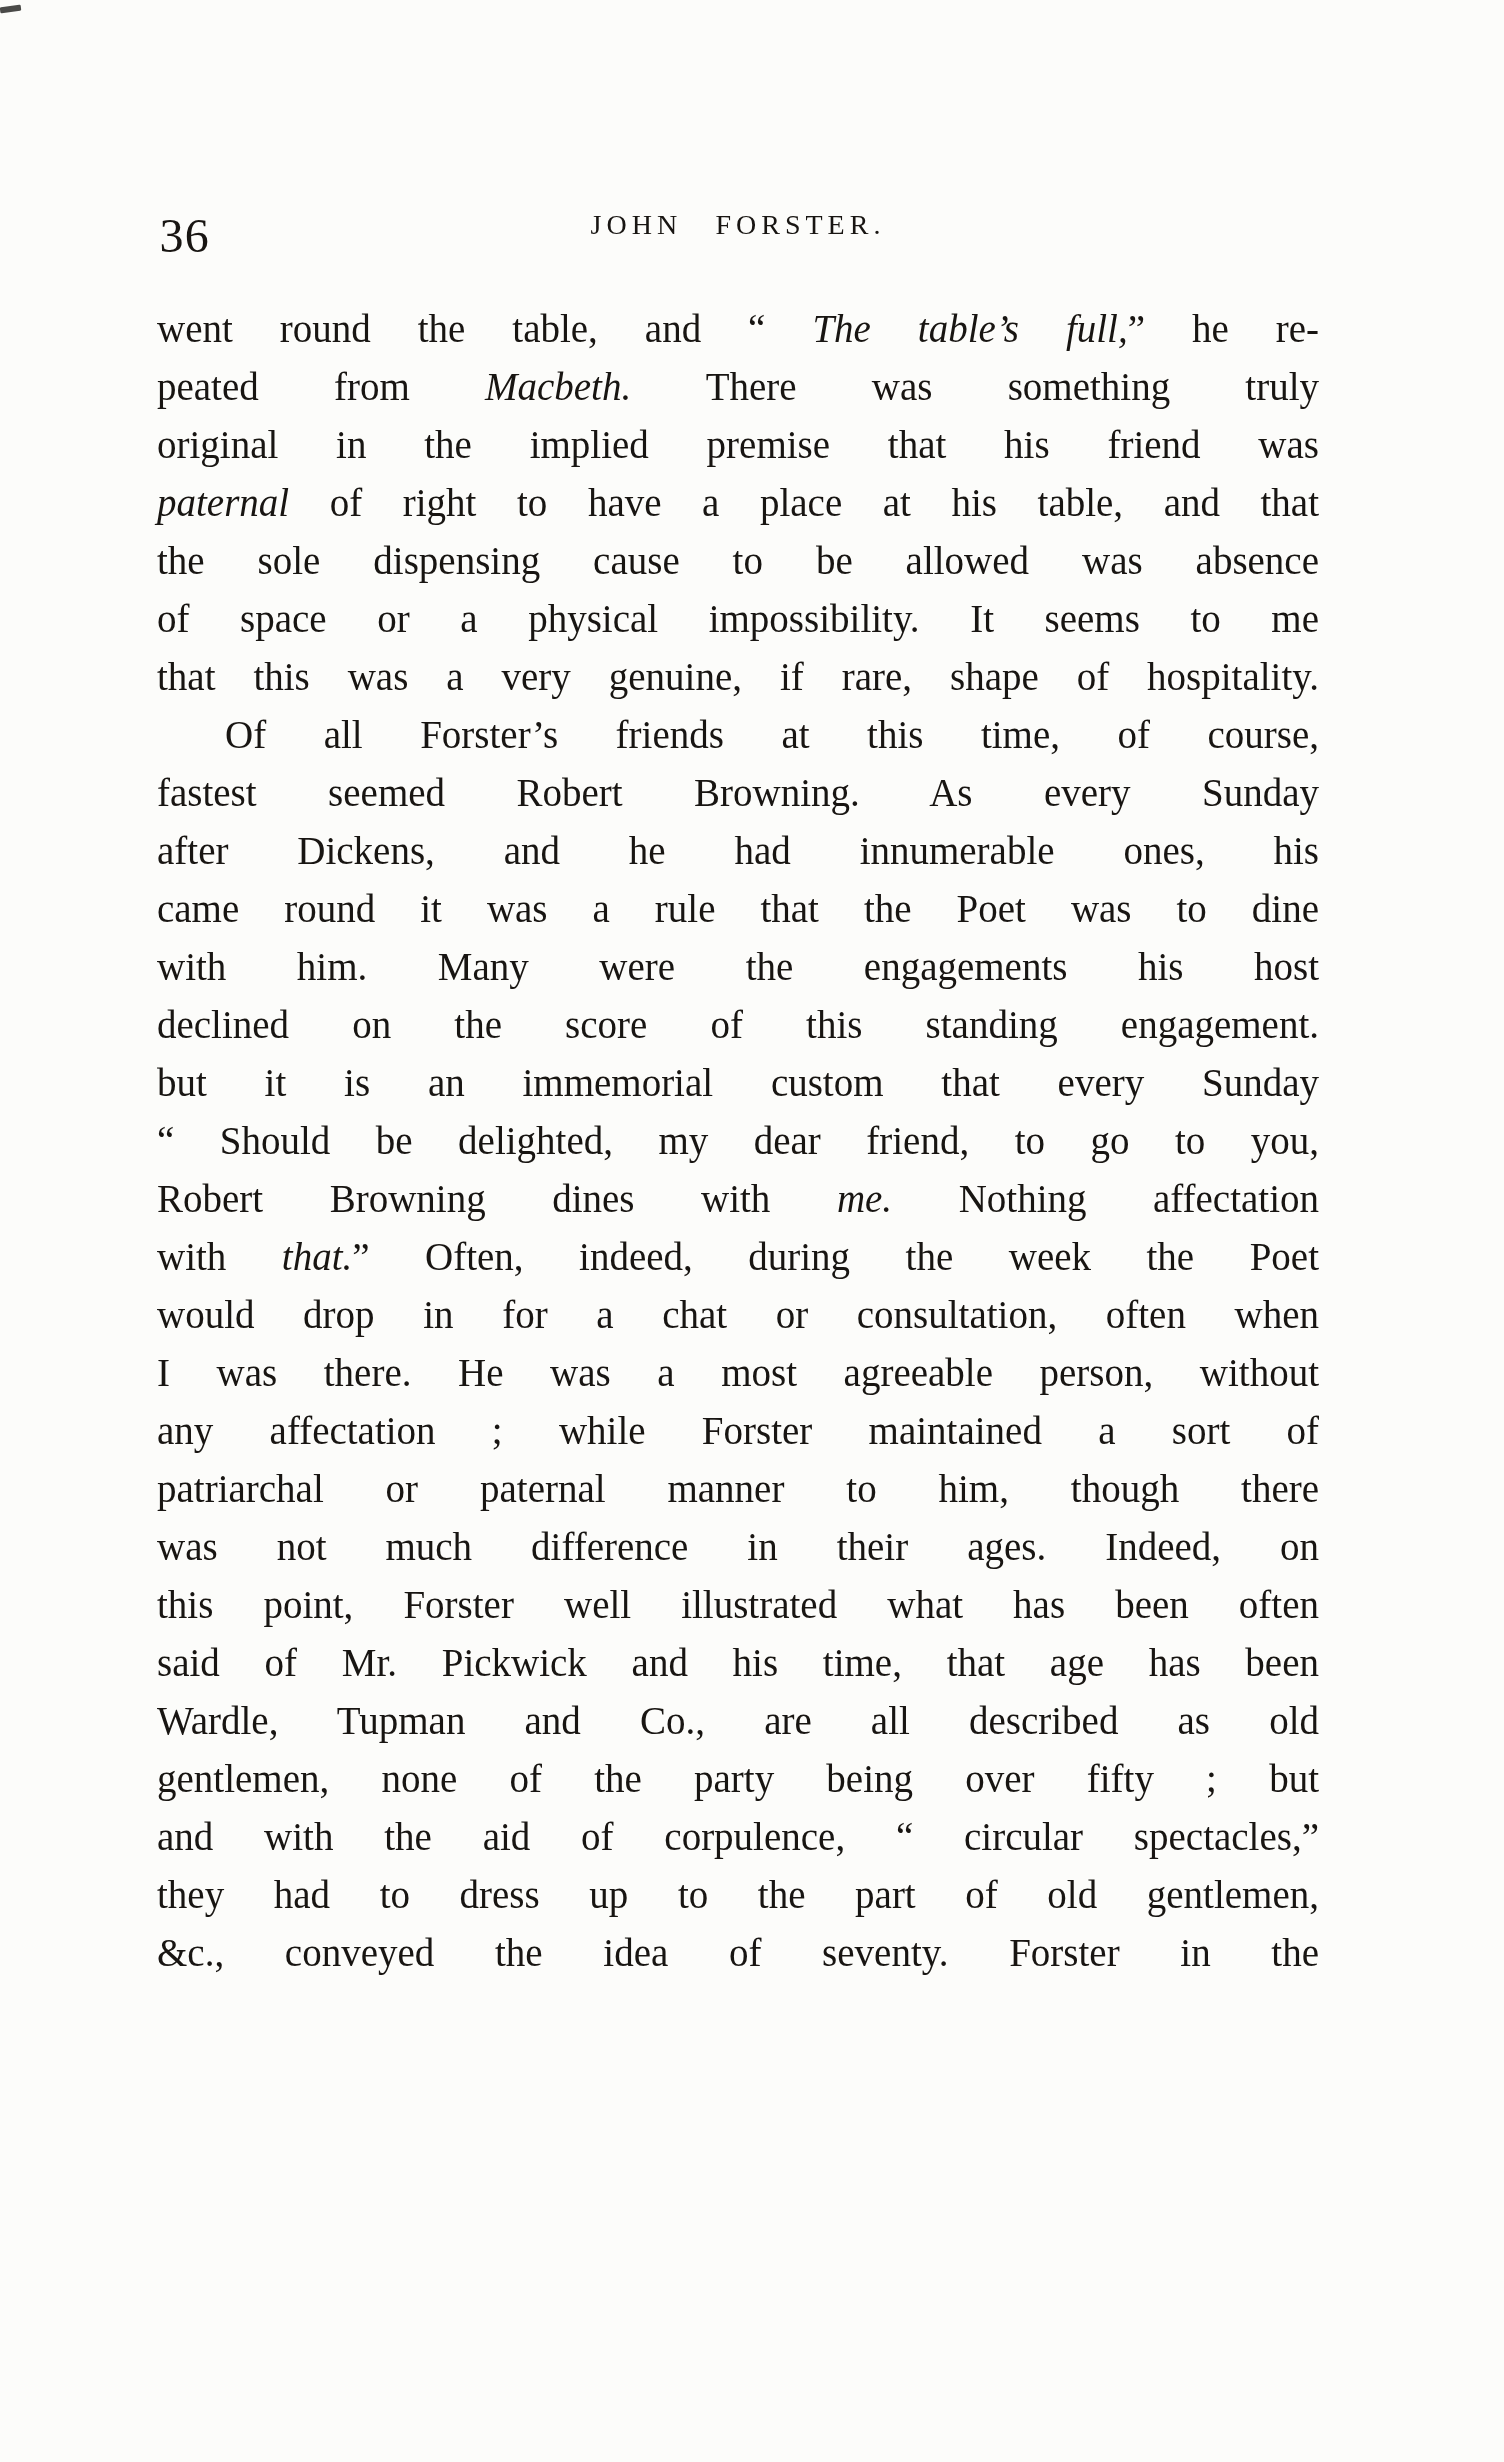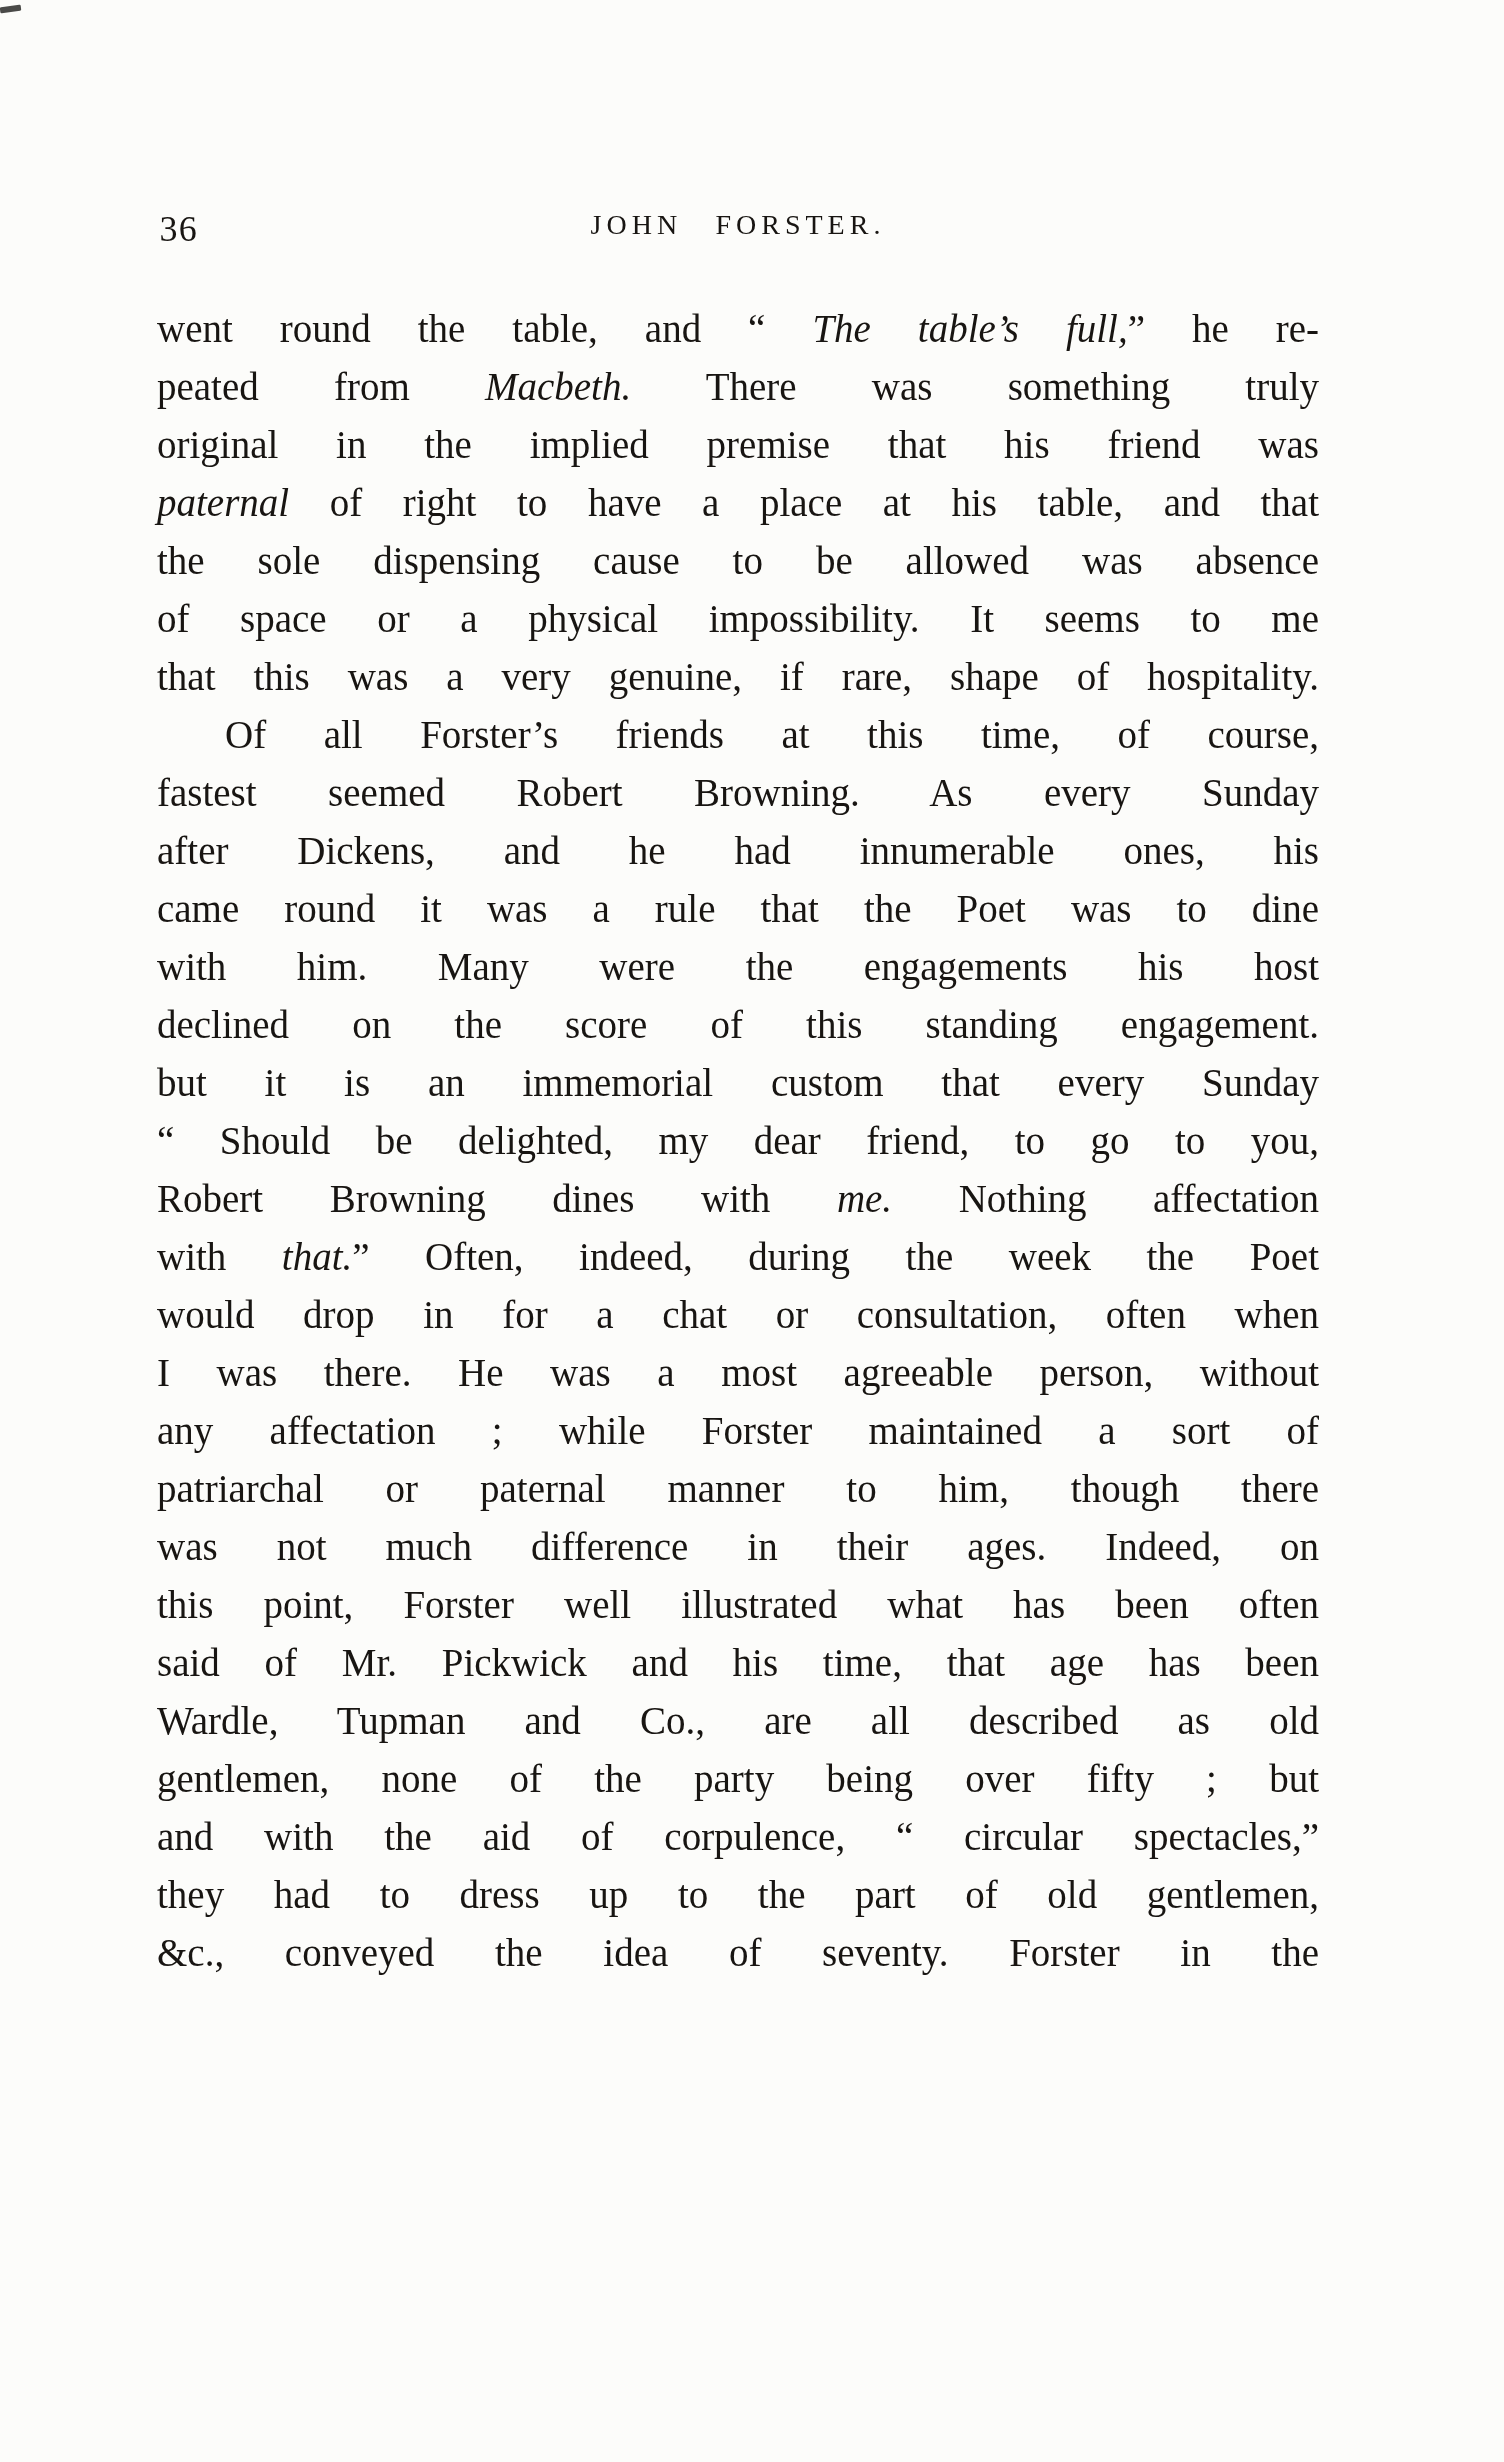--- a/index.html
+++ b/index.html
@@ -31,21 +31,21 @@
     position: absolute;
     top: 208px;
     left: 157px;
     width: 1162px;
     height: 50px;
   }
   .page-number {
     position: absolute;
     left: 2.5px;
     top: 0;
-    font-size: 36px;
+    font-size: 48px;
     letter-spacing: 1.3px;
   }
   .running-head {
     position: absolute;
     left: 0;
     right: 0;
     top: 1.3px;
     text-align: center;
     font-size: 28px;
     letter-spacing: 5px;

